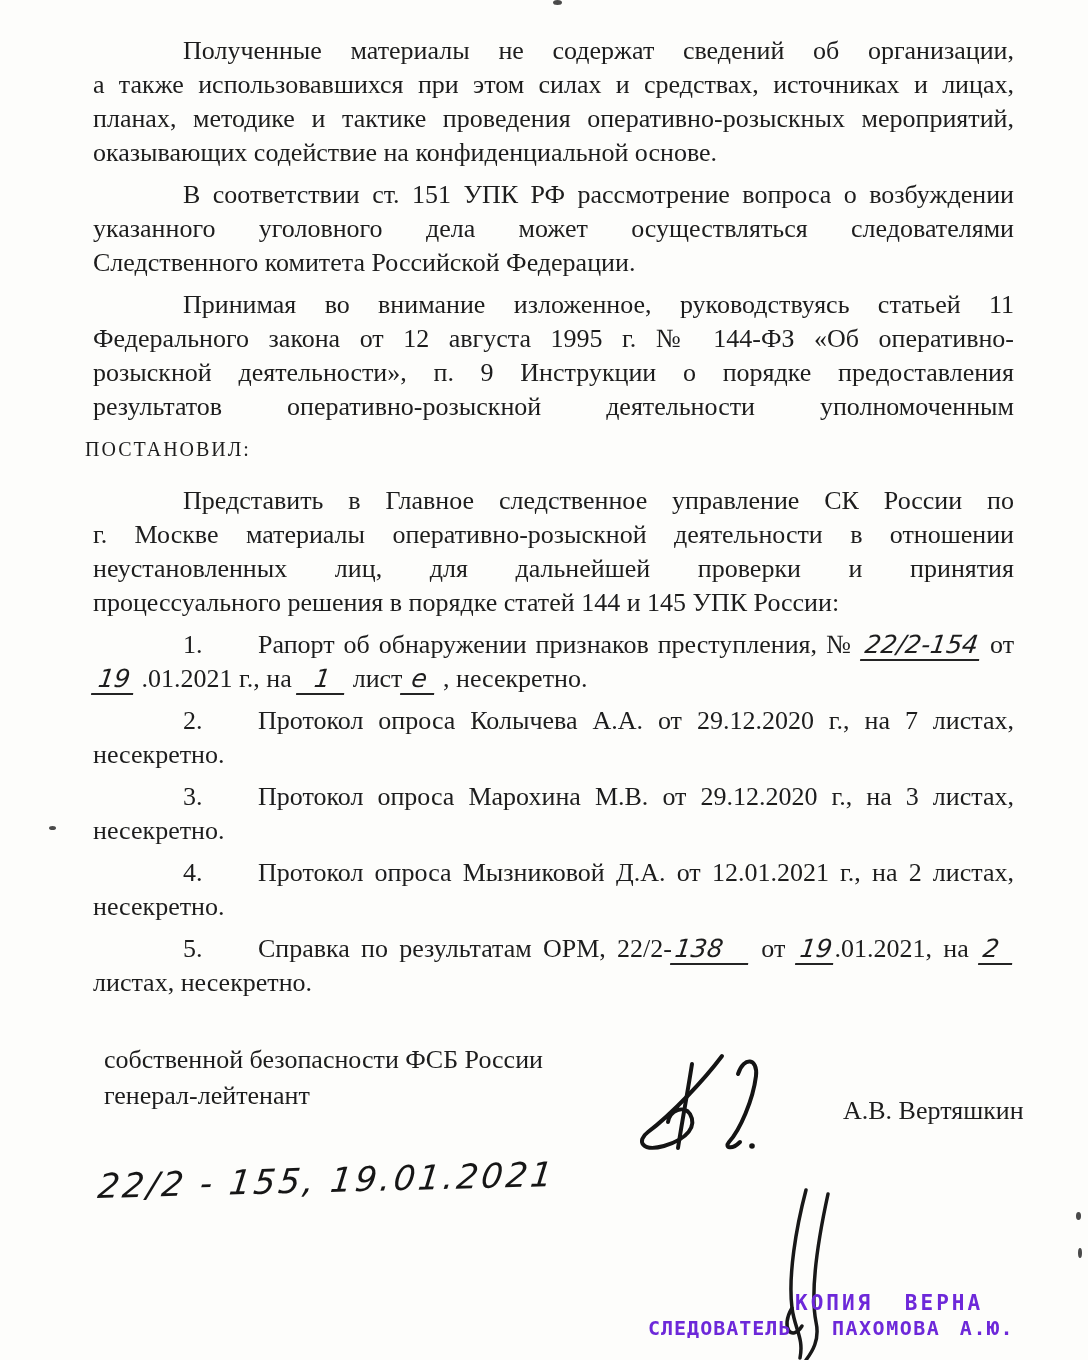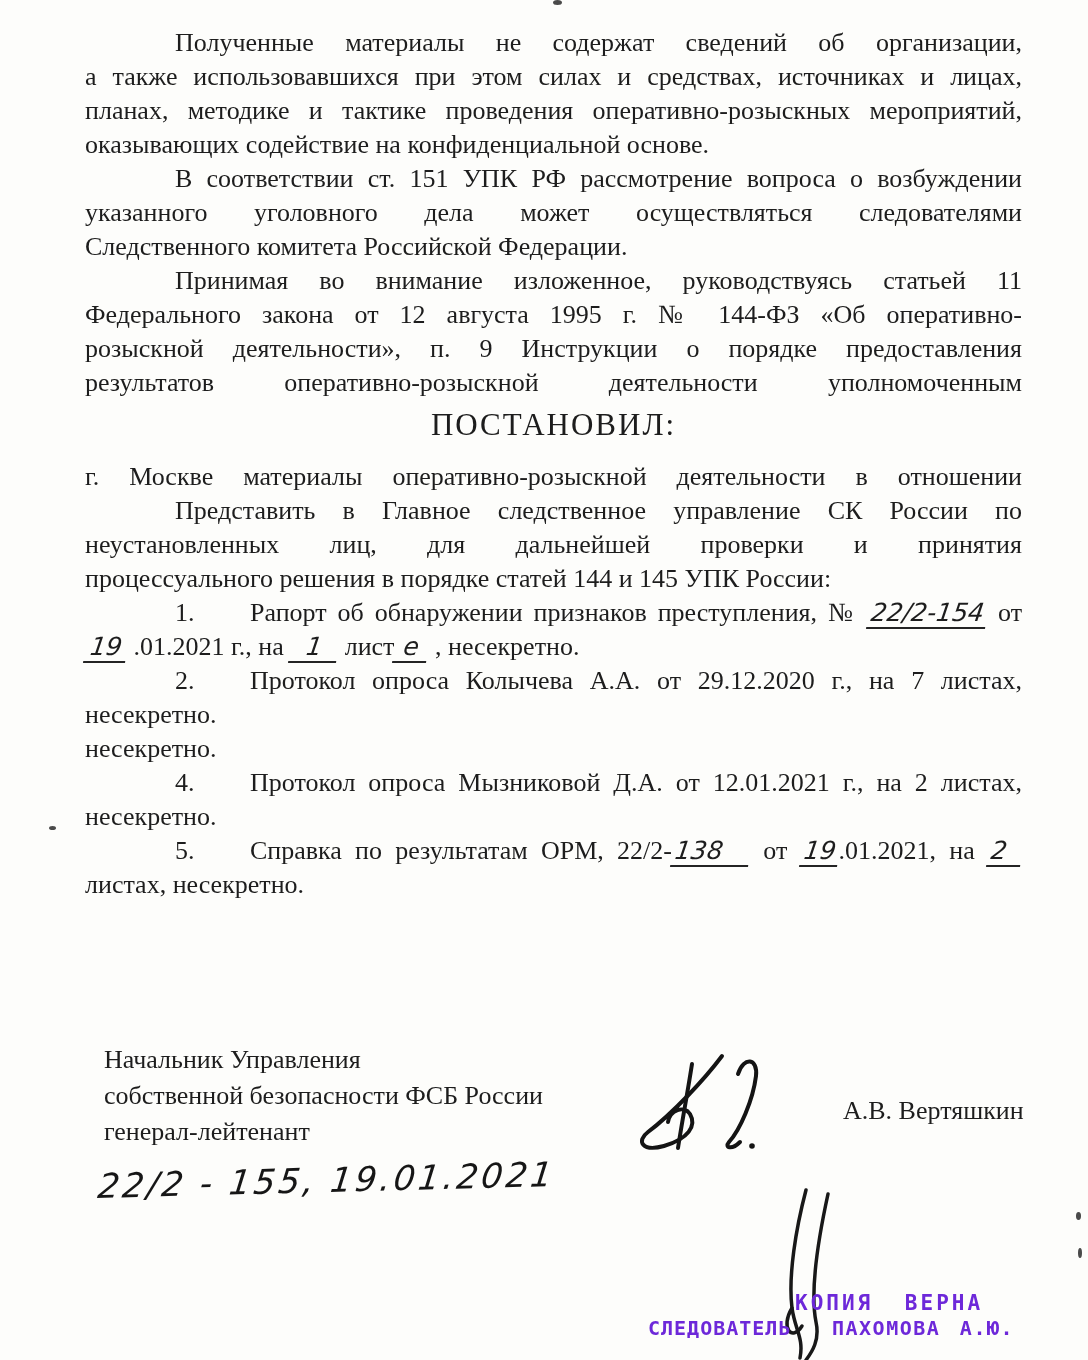--- a/index.html
+++ b/index.html
@@ -8,38 +8,38 @@
     width:1088px;height:1360px;
     background:#fdfdfb;
     font-family:"Liberation Serif",serif;
     color:#1d1d1d;
     overflow:hidden;
   }
   .doc{
     position:absolute;left:85px;top:26px;width:937px;
     font-size:26px;line-height:34px;
   }
-  .para{margin:0;}
+  .para{margin:8px;}
   .line{text-align:left;white-space:normal;}
   .line.j{text-align:justify;text-align-last:justify;}
   .line.i{padding-left:90px;}
   .num{display:inline-block;width:75px;}
   .hw{
     font-family:"DejaVu Sans",sans-serif;
     font-style:italic;
     display:inline-block;
     transform:skewX(-8deg);
     border-bottom:2px solid #242424;
     text-align:center;
     font-size:25px;line-height:26px;
     padding:0 3px 1px;
   }
   .heading{
-    text-align:center;
-    font-size:31px;letter-spacing:2px;
+    text-align:left;
+    font-size:20px;letter-spacing:2px;
     margin:8px 0 18px;
   }
   .sig-block{
     position:absolute;left:104px;top:1042px;
     font-size:26px;line-height:36px;
   }
   .sig-name{
     position:absolute;left:843px;top:1096px;
     font-size:26px;
     text-align:right;
@@ -91,48 +91,48 @@
         <div class="line"><span>Следственного комитета Российской Федерации.</span></div>
       </div>
       <div class="para">
         <div class="line j i"><span>Принимая во внимание изложенное, руководствуясь статьей 11</span></div>
         <div class="line j"><span>Федерального закона от 12 августа 1995 г. № 144-ФЗ «Об оперативно-</span></div>
         <div class="line j"><span>розыскной деятельности», п. 9 Инструкции о порядке предоставления</span></div>
         <div class="line j"><span>результатов оперативно-розыскной деятельности уполномоченным</span></div>
       </div>
       <div class="heading">ПОСТАНОВИЛ:</div>
       <div class="para">
+        <div class="line j i"><span>Представить в Главное следственное управление СК России по</span></div>
         <div class="line j"><span>г. Москве материалы оперативно-розыскной деятельности в отношении</span></div>
-        <div class="line j i"><span>Представить в Главное следственное управление СК России по</span></div>
         <div class="line j"><span>неустановленных лиц, для дальнейшей проверки и принятия</span></div>
         <div class="line"><span>процессуального решения в порядке статей 144 и 145 УПК России:</span></div>
       </div>
       <div class="para">
         <div class="line j i"><span class="num">1.</span><span>Рапорт об обнаружении признаков преступления, № </span><span class="hw">22/2-154</span><span> от</span></div>
         <div class="line"><span class="hw" style="min-width: 36px;">19</span><span> .01.2021 г., на </span><span class="hw" style="min-width: 42px;">1</span><span> лист</span><span class="hw" style="min-width: 28px;">е</span><span> , несекретно.</span></div>
       </div>
       <div class="para">
         <div class="line j i"><span class="num">2.</span><span>Протокол опроса Колычева А.А. от 29.12.2020 г., на 7 листах,</span></div>
         <div class="line"><span>несекретно.</span></div>
       </div>
       <div class="para">
+        <div class="line j i"><span class="num">3.</span><span>Протокол опроса Марохина М.В. от 29.12.2020 г., на 3 листах,</span></div>
         <div class="line"><span>несекретно.</span></div>
       </div>
       <div class="para">
         <div class="line j i"><span class="num">4.</span><span>Протокол опроса Мызниковой Д.А. от 12.01.2021 г., на 2 листах,</span></div>
         <div class="line"><span>несекретно.</span></div>
       </div>
       <div class="para">
         <div class="line j i"><span class="num">5.</span><span>Справка по результатам ОРМ, 22/2-</span><span class="hw" style="min-width: 72px;">138</span><span> от </span><span class="hw" style="min-width: 32px;">19</span><span>.01.2021, на </span><span class="hw" style="min-width: 28px;">2</span></div>
         <div class="line"><span>листах, несекретно.</span></div>
       </div>
     </div>
 
   <div class="sig-block">
-    <div>Начальник Управления</div>
     <div>собственной безопасности ФСБ России</div>
     <div>генерал-лейтенант</div>
   </div>
 
   <svg class="sig-svg sig-vert" width="140" height="105" viewBox="0 0 140 105">
     <g fill="none" stroke="#141414" stroke-width="4" stroke-linecap="round">
       <path d="M88 6 C70 30 38 64 14 82 C2 91 8 102 30 96 C54 89 63 76 56 64 C50 55 36 60 34 72"></path>
       <path d="M58 14 C54 40 48 72 44 98"></path>
       <path d="M104 24 C110 6 124 8 122 26 C119 50 106 80 95 92 C90 98 98 100 106 92"></path>
       <circle cx="118" cy="96" r="2.8" fill="#141414" stroke="none"></circle>

